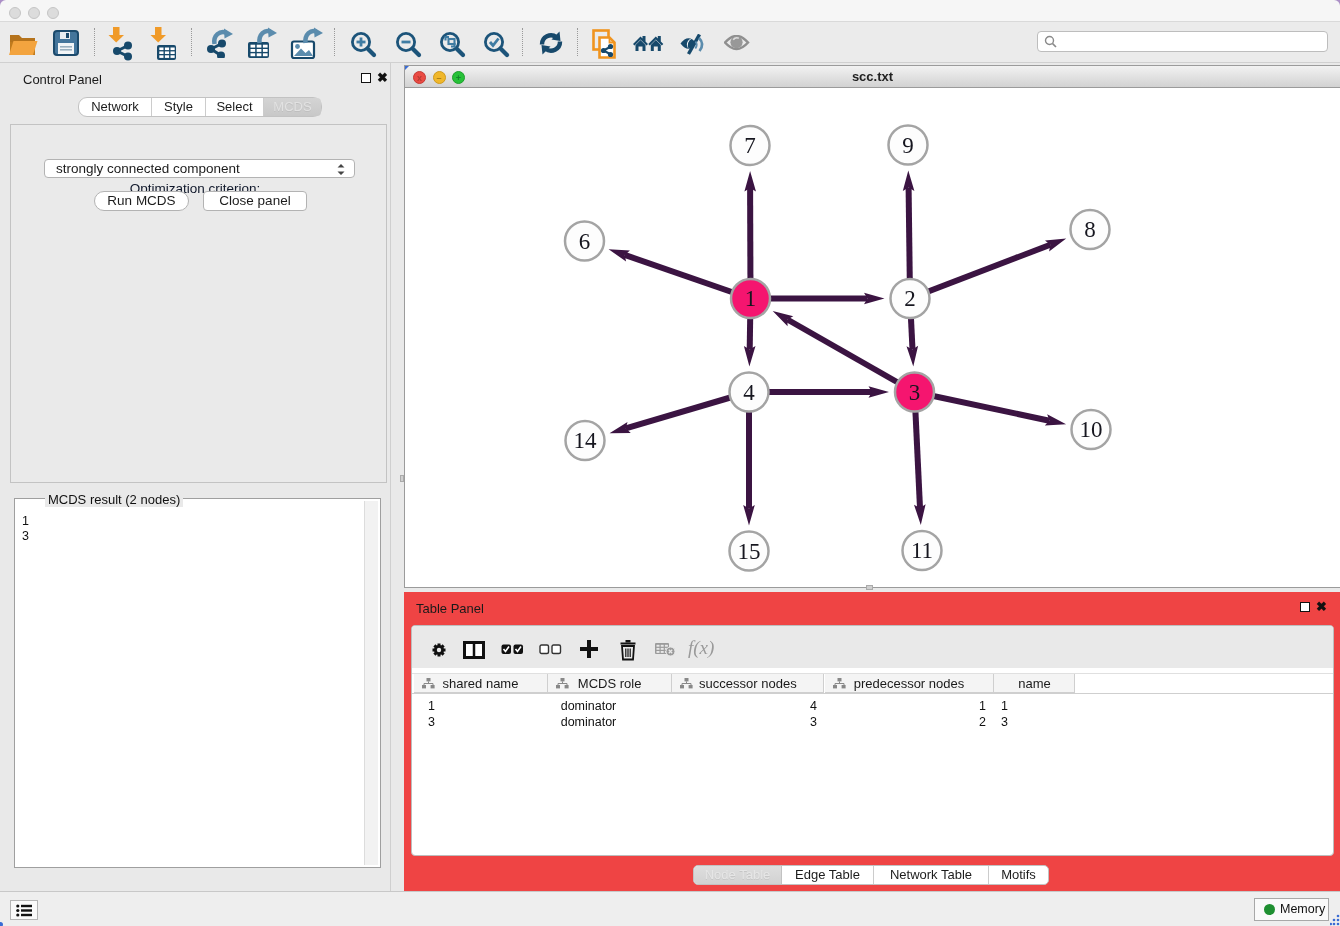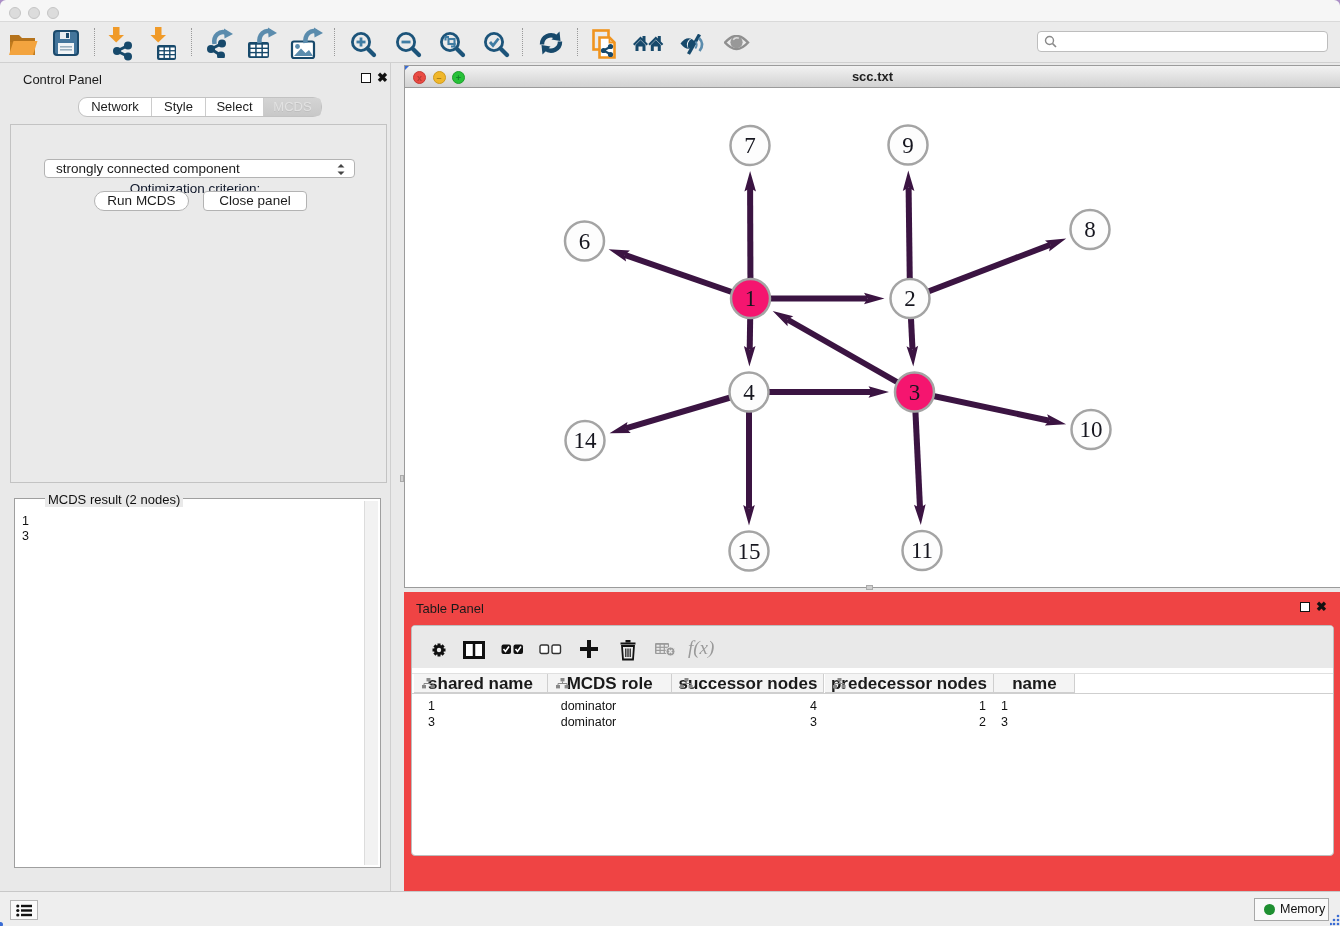--- a/index.html
+++ b/index.html
@@ -33,21 +33,21 @@
 #nettitle{position:absolute;left:0;top:0;width:100%;height:22px;background:linear-gradient(#f2f2f2,#d2d2d2);border-bottom:1px solid #9b9b9b;box-sizing:border-box;}
 .tl2{position:absolute;top:4.5px;width:13px;height:13px;border-radius:50%;box-sizing:border-box;font-size:9px;font-weight:bold;text-align:center;line-height:12px;}
 #netname{position:absolute;top:3px;left:0;width:100%;text-align:center;font-size:13px;font-weight:bold;color:#222;}
 #corner{position:absolute;left:0;top:0;width:0;height:0;border-left:4px solid #3a6cd4;border-bottom:4px solid transparent;z-index:9;}
 
 #tpanel{position:absolute;left:404px;top:592px;width:936px;height:299px;background:#ef4444;}
 #tphead{position:absolute;left:12px;top:9px;font-size:13px;color:#1a1a1a;}
 #tbox{position:absolute;left:7px;top:33px;width:923px;height:231px;border:1px solid #bdbdbd;border-radius:4px;background:#fff;box-sizing:border-box;overflow:hidden;}
 #ttoolbar{position:absolute;left:0;top:0;width:100%;height:42px;background:#e9e9e9;}
 #thead{position:absolute;left:0;top:47px;width:100%;height:21px;background:#fff;border-top:1px solid #e0e0e0;border-bottom:1px solid #cfcfcf;box-sizing:border-box;}
-.hcell{position:absolute;top:0;height:19px;background:#f4f4f4;border-right:1px solid #cfcfcf;border-bottom:1px solid #cfcfcf;font-size:17px;color:#1a1a1a;text-align:center;line-height:19px;box-sizing:border-box;font-weight:bold;}
+.hcell{position:absolute;top:0;height:19px;background:#f4f4f4;border-right:1px solid #cfcfcf;border-bottom:1px solid #cfcfcf;font-size:13px;color:#1a1a1a;text-align:center;line-height:19px;box-sizing:border-box;}
 .trow{position:absolute;font-size:12.5px;color:#111;height:16px;line-height:16px;}
 #btabs{position:absolute;left:289px;top:273px;width:356px;height:20px;border:1px solid #c2c2c2;border-radius:5px;background:#fff;display:flex;box-sizing:border-box;}
 #btabs div{flex:0 0 auto;text-align:center;font-size:13px;color:#1c1c1c;line-height:18px;border-right:1px solid #cccccc;box-sizing:border-box;}
 #btabs div:first-child{background:linear-gradient(#dedede,#d2d2d2);color:#e6e6e6;text-shadow:0 1px 0 #c6c6c6;border-radius:4px 0 0 4px;border-right:1px solid #c2c2c2;}
 #btabs div:last-child{border-right:none;}
 
 #statusbar{position:absolute;left:0;top:891px;width:1340px;height:35px;background:#eeeeee;border-top:1px solid #c8c8c8;box-sizing:border-box;}
 #listbtn{position:absolute;left:10px;top:8px;width:28px;height:20px;background:#fafafa;border:1px solid #b5b5b5;box-sizing:border-box;}
 #membtn{position:absolute;left:1254px;top:6px;width:75px;height:23px;background:#fafafa;border:1px solid #a8a8a8;box-sizing:border-box;font-size:12.5px;color:#111;}
 svg text{font-family:"Liberation Serif",serif;font-size:23px;fill:#16161f;text-anchor:middle;}
@@ -409,20 +409,26 @@
         <div class="trow" style="left:300px;top:72px;width:105px;text-align:right;">4</div>
         <div class="trow" style="left:470px;top:72px;width:104px;text-align:right;">1</div>
         <div class="trow" style="left:589px;top:72px;">1</div>
         <div class="trow" style="left:16px;top:88px;">3</div>
         <div class="trow" style="left:148.7px;top:88px;">dominator</div>
         <div class="trow" style="left:300px;top:88px;width:105px;text-align:right;">3</div>
         <div class="trow" style="left:470px;top:88px;width:104px;text-align:right;">2</div>
         <div class="trow" style="left:589px;top:88px;">3</div>
       </div>
  </div>
+ <div id="btabs">
+  <div style="width:88px;">Node Table</div>
+  <div style="width:92px;">Edge Table</div>
+  <div style="width:115px;">Network Table</div>
+  <div style="width:59px;">Motifs</div>
+ </div>
 </div>
 <div id="statusbar">
  <div id="listbtn">
       <svg width="16" height="13" viewBox="0 0 16 13" style="position:absolute;left:5px;top:3px">
         <g fill="#111">
           <circle cx="1.8" cy="2" r="1.6"></circle>
           <circle cx="1.8" cy="6.5" r="1.6"></circle>
           <circle cx="1.8" cy="11" r="1.6"></circle>
           <rect x="5" y="0.8" width="11" height="2.4"></rect>
           <rect x="5" y="5.3" width="11" height="2.4"></rect>

